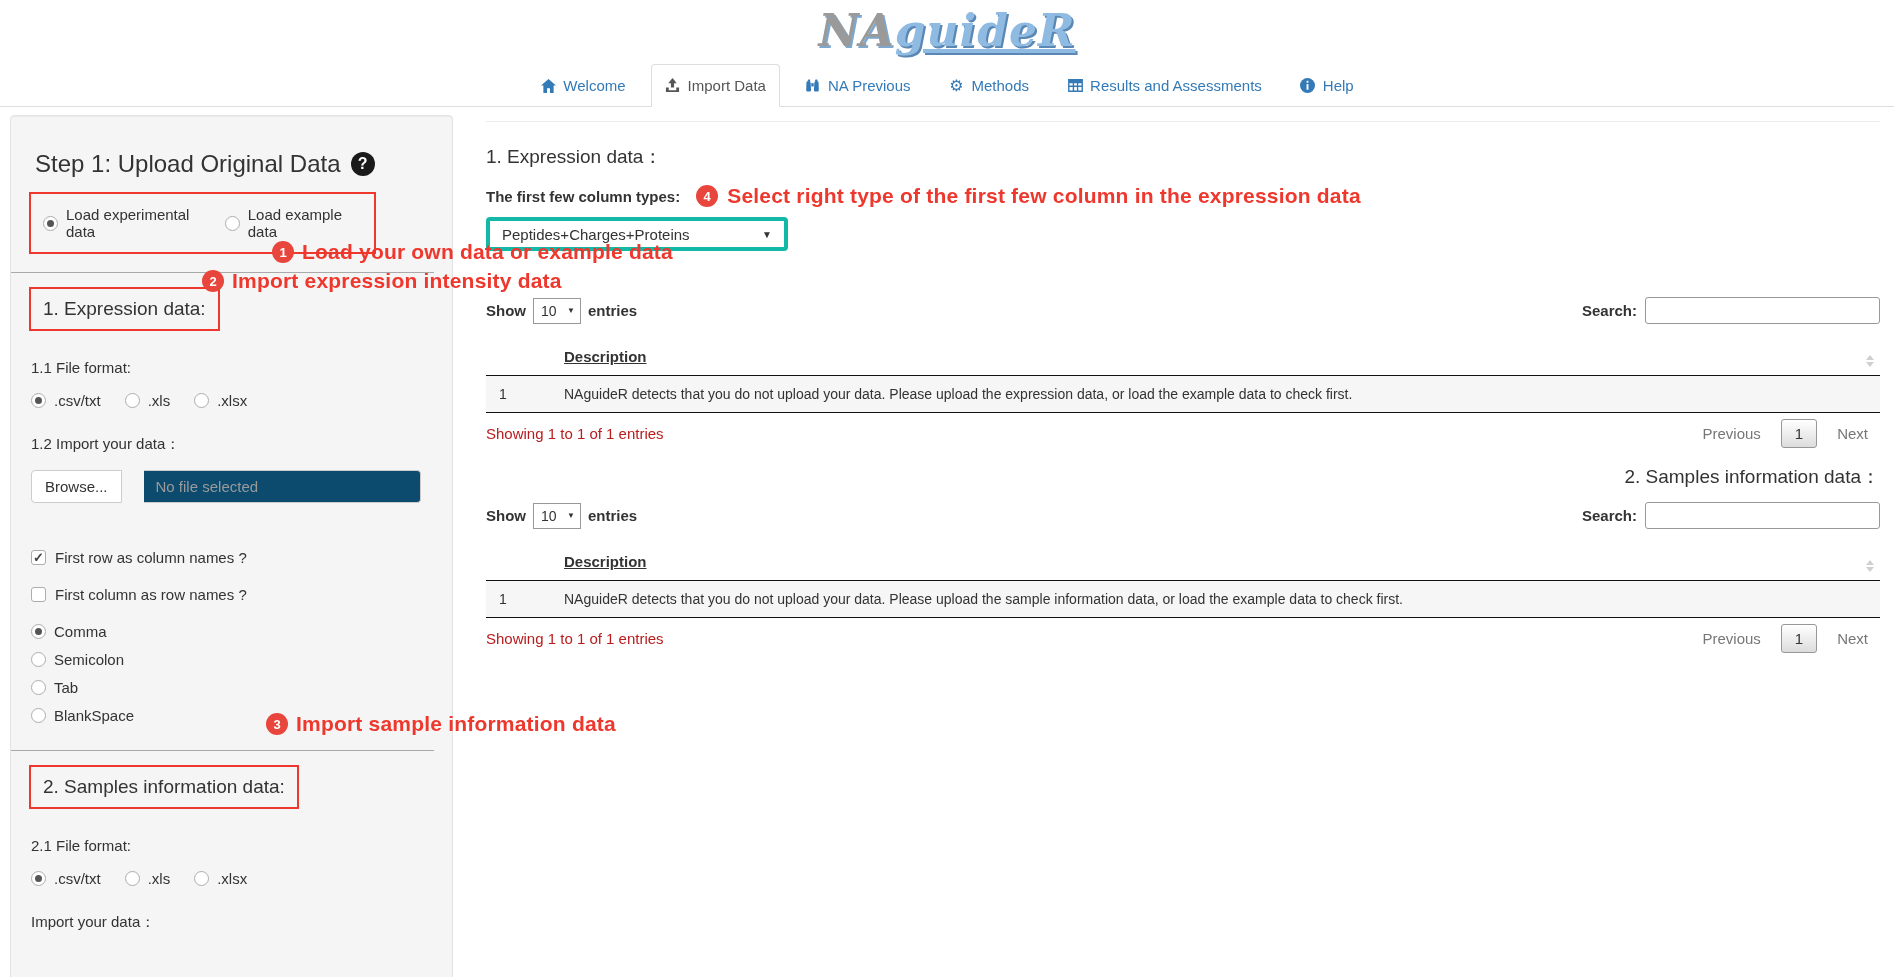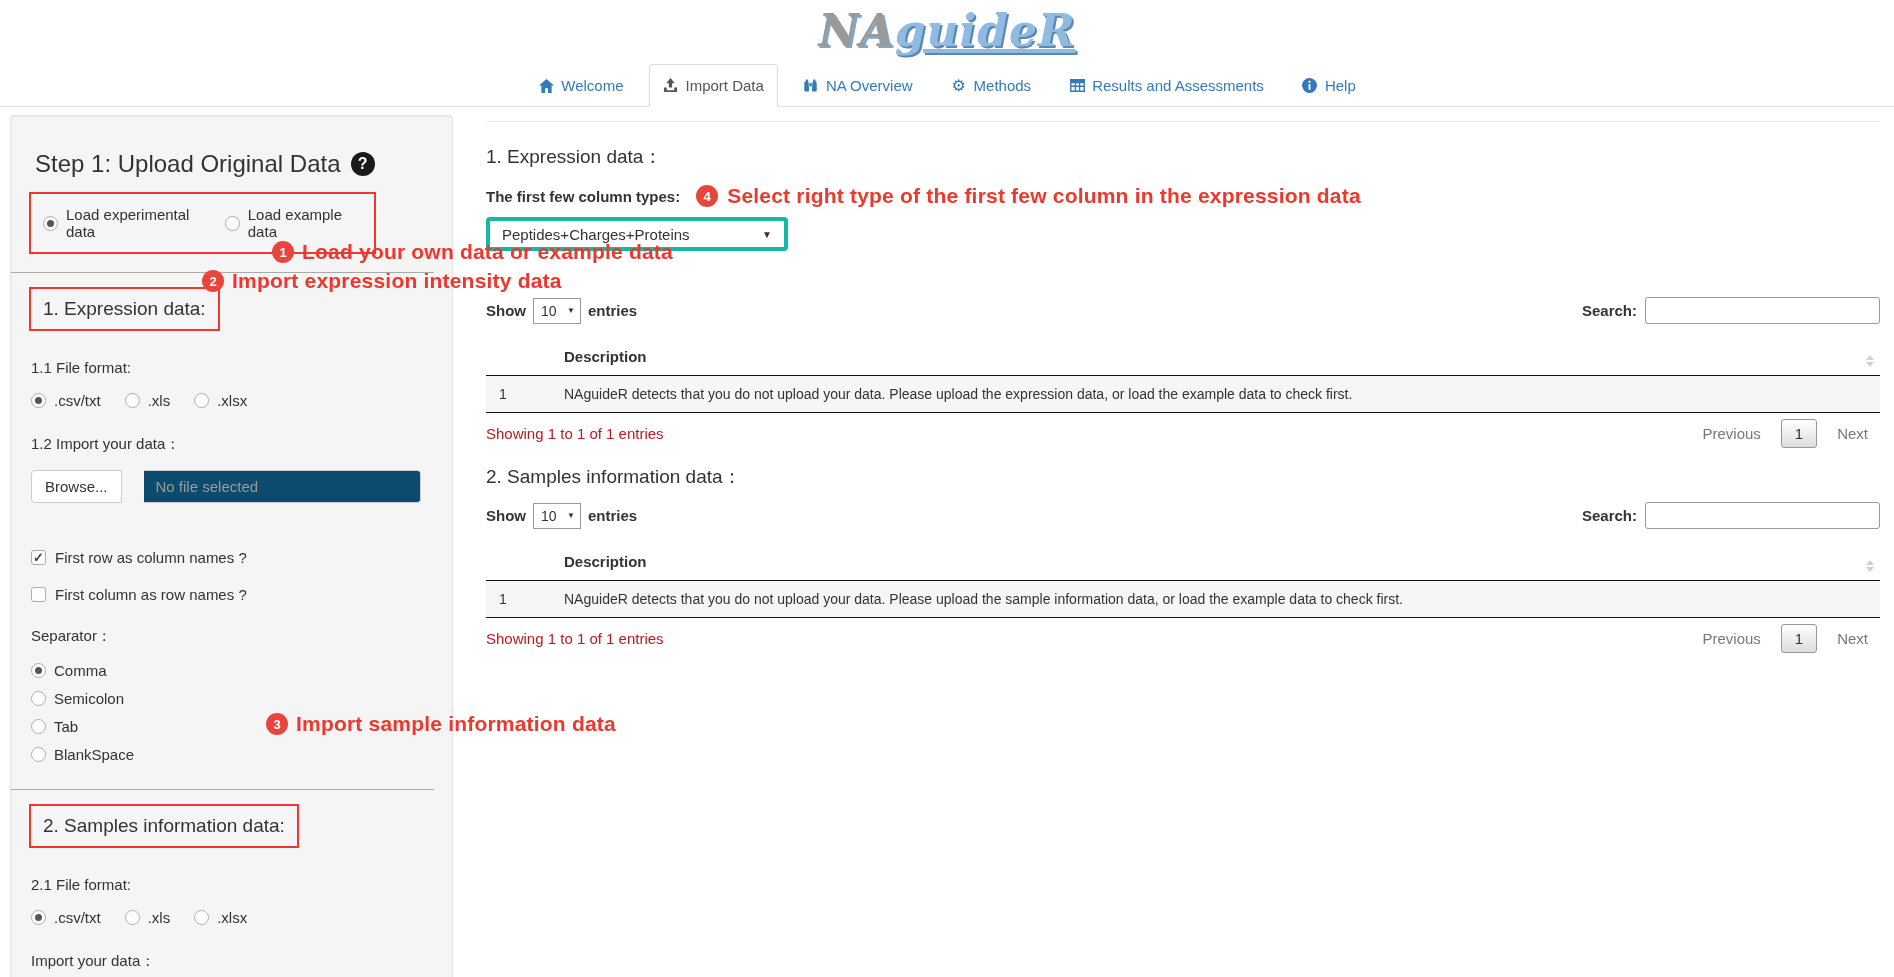--- a/index.html
+++ b/index.html
@@ -81,21 +81,21 @@
                  display:inline-flex; align-items:center; justify-content:space-between;
                  padding:0 5px 0 7px; font-size:14px; font-weight:normal; cursor:pointer;}
   .mini-select .caret { font-size:8px; }
   .search-group { display:flex; align-items:center; gap:8px; font-size:15px; font-weight:bold;}
   .search-input { width:235px; height:27px; border:1px solid #999; border-radius:3px;
                   font-size:14px; padding:0 8px; outline:none;}
 
   .dt-table { width:100%; margin-top:18px; }
   .dt-head { display:flex; border-bottom:1px solid #111; position:relative; }
   .th-idx { width:78px; flex:none; }
-  .th-desc { flex:1; font-weight:bold; font-size:15px; padding:6px 0 10px 0; }
+  .th-desc { flex:1; font-weight:bold; font-size:15px; padding:6px 0 10px 0;text-decoration:underline; }
   .sort-icon { position:absolute; right:6px; bottom:8px; display:flex; flex-direction:column;
                gap:2px; cursor:pointer;}
   .sort-icon .up { width:0; height:0; border-left:4px solid transparent;
                border-right:4px solid transparent; border-bottom:5px solid #d0d0d0;}
   .sort-icon .down { width:0; height:0; border-left:4px solid transparent;
                border-right:4px solid transparent; border-top:5px solid #d0d0d0;}
   .dt-row { display:flex; background:#f6f6f6; border-bottom:1px solid #111; font-size:14px; }
   .td-idx { width:78px; flex:none; padding:10px 0 10px 13px; }
   .td-desc { flex:1; padding:10px 0; }
   .dt-foot { display:flex; justify-content:space-between; align-items:center; margin-top:6px; }
@@ -146,21 +146,21 @@
   <div class="nav-item">
     <span class="nav-icon">
       <svg width="15" height="15" viewBox="0 0 16 16" fill="#337ab7">
           <path d="M1.5 5 Q1.5 3.5 3 3.5 H4.5 Q6 3.5 6 5 L6.5 13 Q6.5 14.5 5 14.5 H2.8 Q1.3 14.5 1.3 13 Z"></path>
           <path d="M10 5 Q10 3.5 11.5 3.5 H13 Q14.5 3.5 14.5 5 L14.7 13 Q14.7 14.5 13.2 14.5 H11 Q9.5 14.5 9.5 13 Z"></path>
           <rect x="6.7" y="5.5" width="2.6" height="3.5"></rect>
           <rect x="3" y="1.5" width="2.5" height="2.5" rx="0.5"></rect>
           <rect x="10.8" y="1.5" width="2.5" height="2.5" rx="0.5"></rect>
         </svg>
     </span>
-    <span>NA Overview</span>
+    <span>NA Previous</span>
   </div>
   <div class="nav-item">
     <span class="nav-icon">
         <span class="gear-glyph">⚙</span>
       </span>
     <span>Methods</span>
   </div>
   <div class="nav-item">
     <span class="nav-icon">
       <svg width="15" height="13" viewBox="0 0 16 14" fill="#337ab7">
@@ -232,21 +232,20 @@
 
     <div class="check-row" style="margin-top:46px;">
       <span class="checkbox sel"></span>
       <span>First row as column names ?</span>
     </div>
     <div class="check-row">
       <span class="checkbox"></span>
       <span>First column as row names ?</span>
     </div>
 
-    <div class="sb-label" style="margin-top:24px;">Separator：</div>
     <div class="sep-list">
       <span class="radio-item">
         <span class="radio sel"></span>
         <span>Comma</span>
       </span>
       <span class="radio-item">
         <span class="radio"></span>
         <span>Semicolon</span>
       </span>
       <span class="radio-item">
@@ -335,21 +334,21 @@
       <div class="dt-foot">
         <span class="dt-info">Showing 1 to 1 of 1 entries</span>
         <span class="paginate">
           <span class="page-btn">Previous</span>
           <span class="page-cur">1</span>
           <span class="page-btn">Next</span>
         </span>
       </div>
     </div>
 
-    <h4 class="m-h" style="margin-top:16px;">2. Samples information data：</h4>
+    <h4 class="m-h" style="margin-top:16px;text-align:right;">2. Samples information data：</h4>
 
     <div class="dt-controls second">
       <span class="show-group">
         <span>Show</span>
         <span class="mini-select">
           <span>10</span>
           <span class="caret">▼</span>
         </span>
         <span>entries</span>
       </span>

